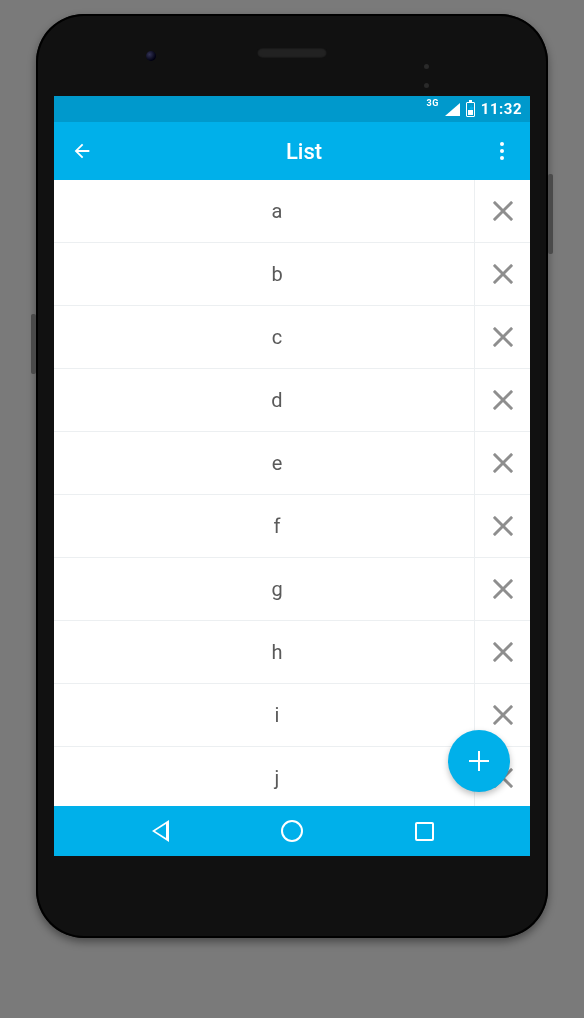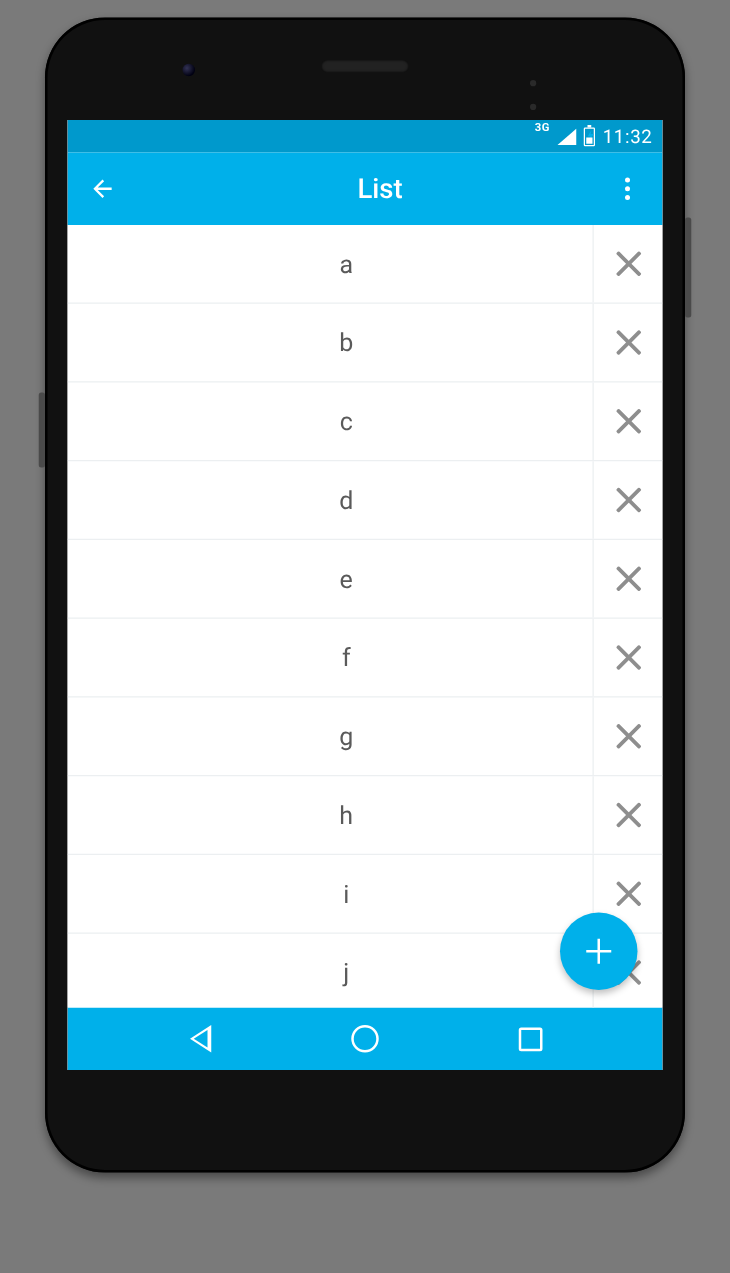--- a/index.html
+++ b/index.html
@@ -86,21 +86,21 @@
       content:""; position:absolute; top:-3px; left:2px; width:3px; height:2px;
       background:#fff;
     }
     .status-batt::after {
       content:""; position:absolute; left:1px; right:1px; bottom:1px; height:5px;
       background:#fff;
     }
     .status-bolt {
       position:absolute; top:1px; left:2px; width:5px; height:9px;
     }
-    .status-time { font-weight:400; letter-spacing:.5px; }
+    .status-time { font-weight:700; letter-spacing:.5px; }
 
     
     .app-bar {
       height:58px;
       background:#00B0EA;
       display:flex;
       align-items:center;
       color:#fff;
       padding:0 6px;
     }

